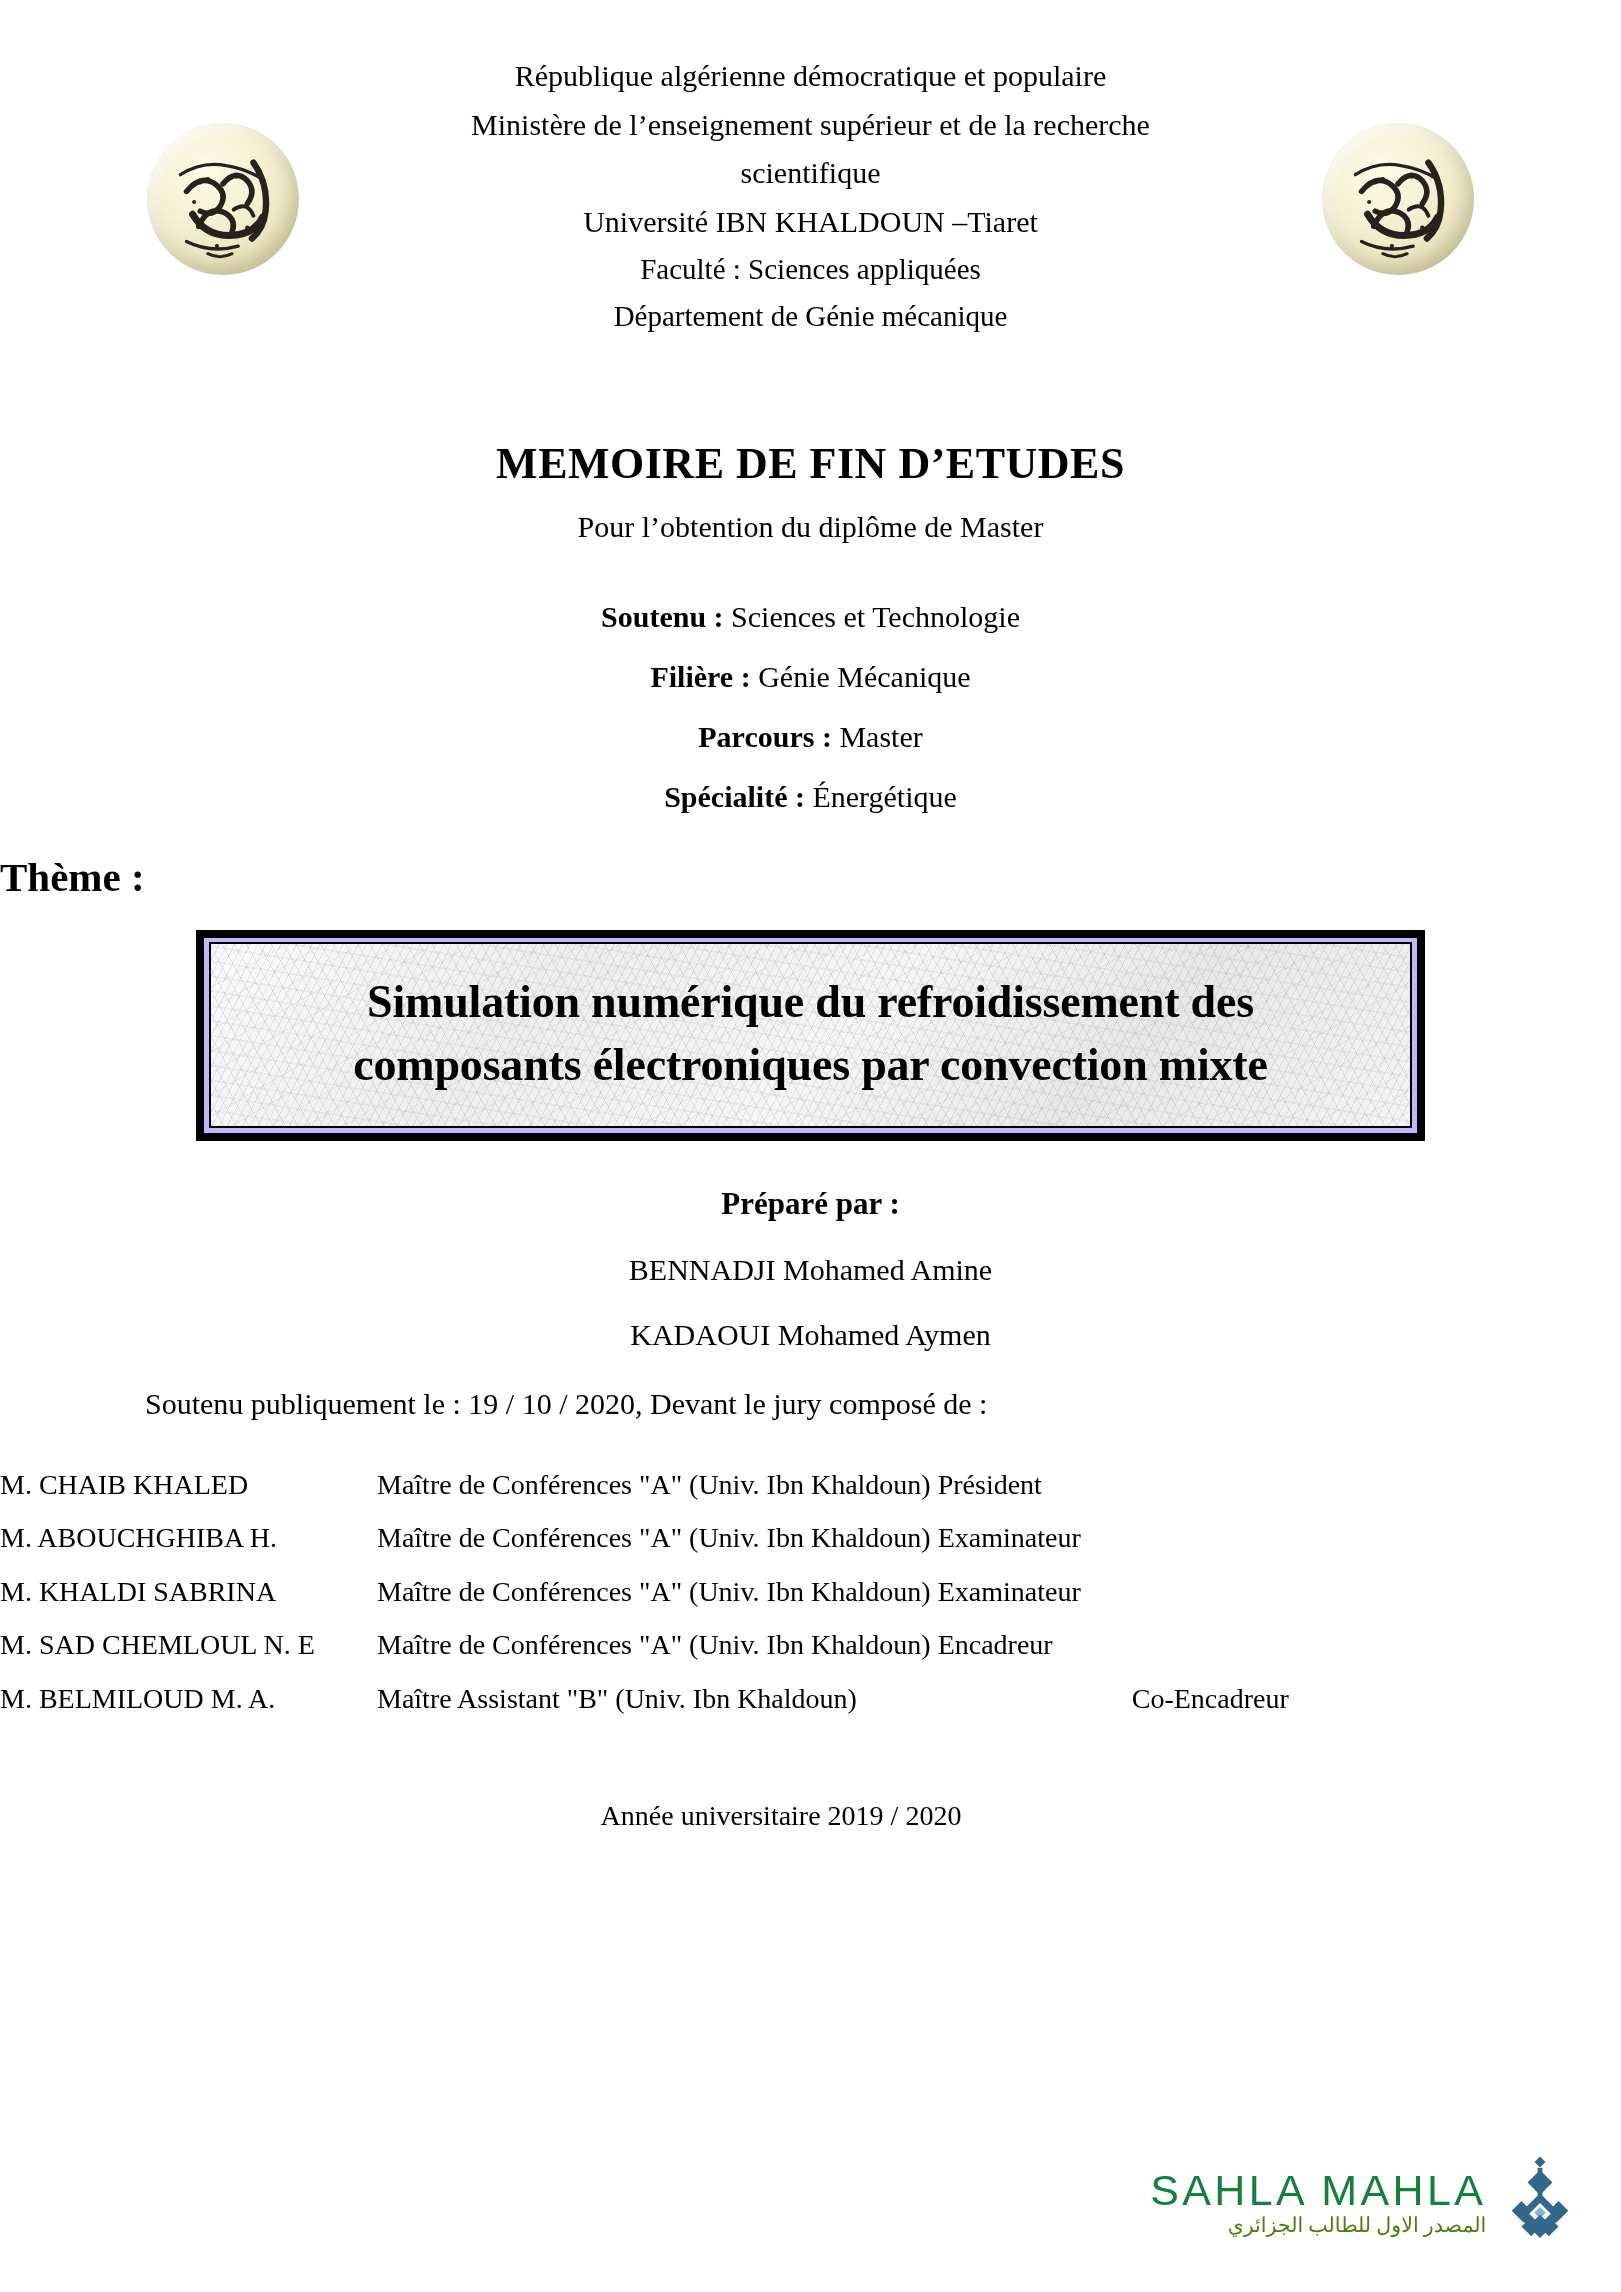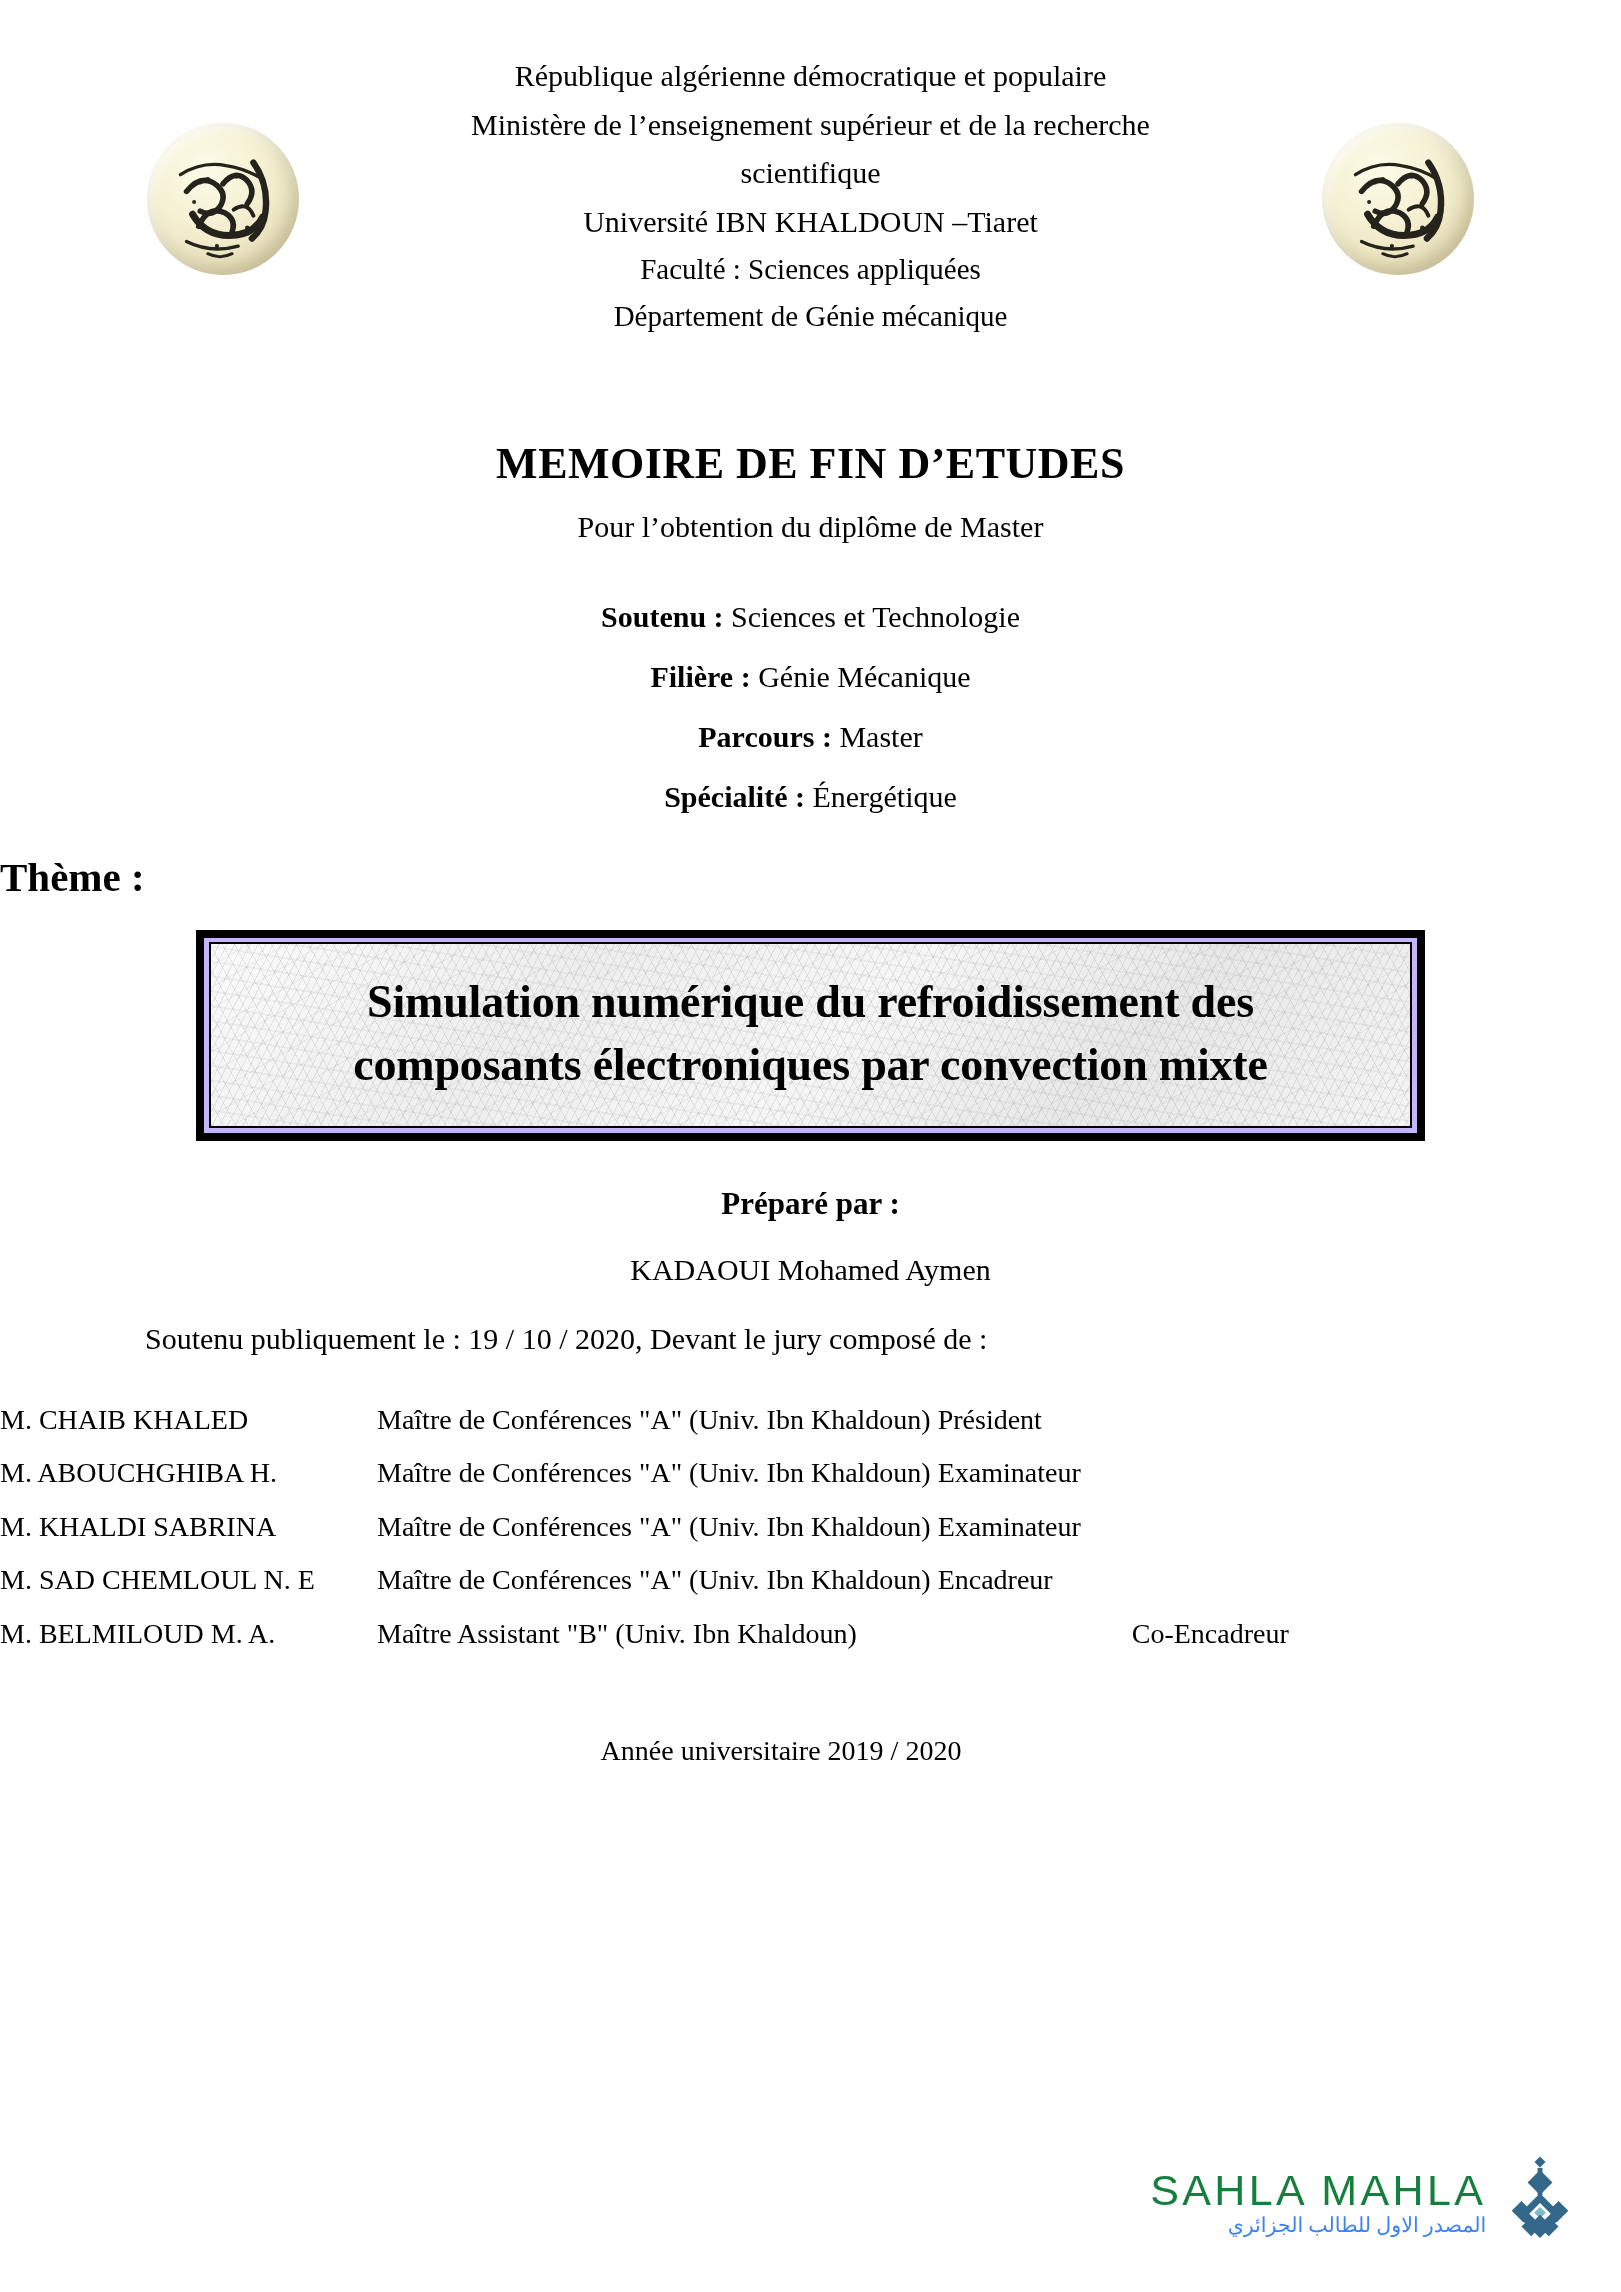--- a/index.html
+++ b/index.html
@@ -174,21 +174,21 @@
   .wm-text { text-align: right; }
   .wm-title {
     font-family: "Liberation Sans", "DejaVu Sans", sans-serif;
     font-size: 43px;
     letter-spacing: 3.4px;
     color: #15803d;
     line-height: 1.02;
   }
   .wm-sub {
     font-size: 20.6px;
-    color: #3b82f6;
+    color: #4d7c0f;
     letter-spacing: 0.5px;
     direction: rtl;
     margin-top: 0;
   }
   .wm-mark { width: 80px; height: 98px; }
   .wm-mark svg { display: block; width: 100%; height: 100%; }
 </style>
 </head>
 <body>
 
@@ -279,20 +279,21 @@
   <div class="theme-word">Thème :</div>
 
   <div class="title-frame">
     <div class="title-inner">
       <div class="title-line">Simulation numérique du refroidissement des</div>
       <div class="title-line">composants électroniques par convection mixte</div>
     </div>
   </div>
 
   <div class="prepared-label">Préparé par :</div>
+  <div class="student">BENNADJI Mohamed Amine</div>
   <div class="student">KADAOUI Mohamed Aymen</div>
 
   <div class="defense-line">Soutenu publiquement le : 19 / 10 / 2020, Devant le jury composé de :</div>
 
   <table class="jury">
     <tbody>
       <tr>
         <td class="name">M. CHAIB KHALED</td>
         <td class="role">Maître de Conférences "A" (Univ. Ibn Khaldoun) Président</td>
         <td class="extra"></td>

